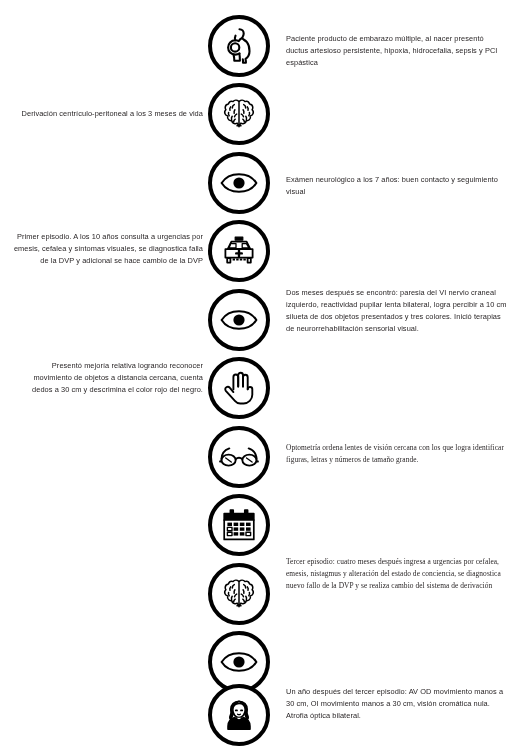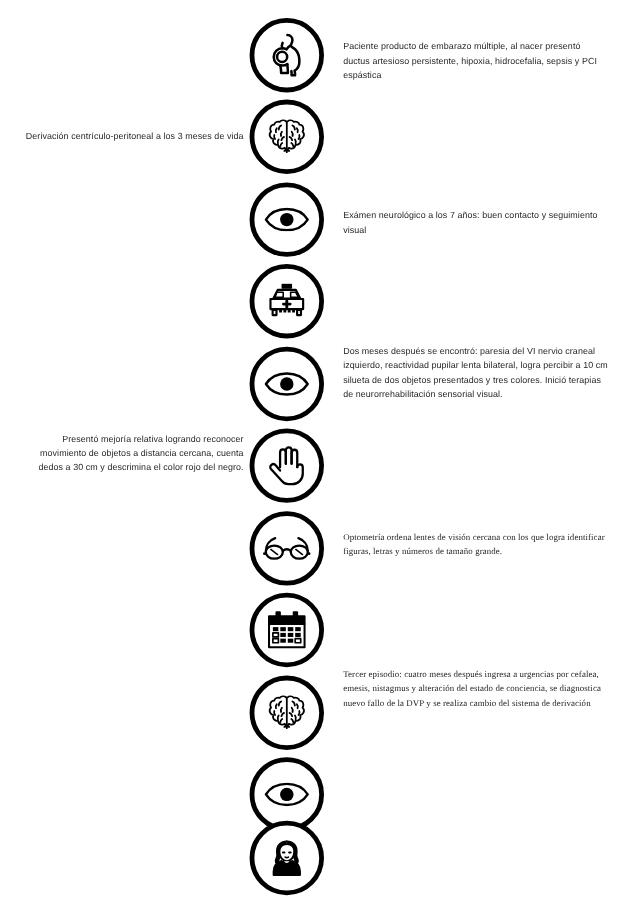--- a/index.html
+++ b/index.html
@@ -116,20 +116,21 @@
       <path d="M9.4 5.6h15.2l3.6 7.2H5.8Z"></path>
       <path d="M3.4 13.2h27.2v8.4H3.4Z"></path>
       <path d="M17 14.6v5.6M14.2 17.4h5.6" stroke-width="2.4"></path>
       <rect x="5.2" y="22.2" width="3.2" height="4.4"></rect>
       <rect x="25.6" y="22.2" width="3.2" height="4.4"></rect>
       <path d="M10.6 22.4h2.4v2h-2.4zM14.2 22.4h2.4v2h-2.4zM17.8 22.4h2.4v2h-2.4zM21.4 22.4h2.4v2h-2.4z" fill="#000" stroke="none"></path>
       <path d="M8.6 7.6h5.4v4.2H7.2ZM20.2 7.6h4.2l2.4 4.2h-6.6Z" stroke-width="1.3"></path>
     </svg>
       </div>
     </div>
+    <div class="caption left" style="top: 231px;">Primer episodio. A los 10 años consulta a urgencias por emesis, cefalea y síntomas visuales, se diagnostica falla de la DVP y adicional se hace cambio de la DVP</div>
     <div class="node" style="top: 289px;">
       <div class="circle"></div>
       <div class="glyph">
     <svg width="38" height="20" viewBox="0 0 38 20" fill="none" stroke="#000" stroke-width="2" stroke-linejoin="round">
       <path d="M1.6 10C5.2 4.3 11.7 1.2 19 1.2S32.8 4.3 36.4 10C32.8 15.7 26.3 18.8 19 18.8S5.2 15.7 1.6 10Z"></path>
       <circle cx="19" cy="10" r="5.6" fill="#000" stroke="none"></circle>
     </svg>
       </div>
     </div>
     <div class="caption right" style="top: 287px;">Dos meses después se encontró: paresia del VI nervio craneal izquierdo, reactividad pupilar lenta bilateral, logra percibir a 10 cm silueta de dos objetos presentados y tres colores. Inició terapias de neurorrehabilitación sensorial visual.</div>
@@ -216,13 +217,14 @@
       <path d="M16 2.2c-5 0-8.2 3.4-8.2 8 0 1.4 .2 2.6 .2 3.6 0 2-1.2 3-1.2 4.6 0 1.2 .9 2 2.1 2" fill="#000" stroke="#000"></path>
       <path d="M16 2.2c5 0 8.2 3.4 8.2 8 0 1.4-.2 2.6-.2 3.6 0 2 1.2 3 1.2 4.6 0 1.2-.9 2-2.1 2" fill="#000" stroke="#000"></path>
       <path d="M16 4.4c-3.8 0-6.2 2.6-6.2 6.4 0 4.2 2.8 7.8 6.2 7.8s6.2-3.6 6.2-7.8c0-3.8-2.4-6.4-6.2-6.4Z" fill="#fff" stroke="#000"></path>
       <path d="M12.8 11.4h1.2M18 11.4h1.2" stroke-width="1.8"></path>
       <path d="M14.6 15.2c.9 .6 1.9 .6 2.8 0" stroke-width="1.3"></path>
       <path d="M11.6 18.4c-4 1.2-6.6 4.6-6.6 8.8v3h22v-3c0-4.2-2.6-7.6-6.6-8.8" fill="#000" stroke="#000"></path>
       <path d="M13 18.8c.9 1.4 1.9 2.1 3 2.1s2.1-.7 3-2.1" fill="#fff" stroke="#000" stroke-width="1.4"></path>
     </svg>
       </div>
     </div>
+    <div class="caption right" style="top: 686px;">Un año después del tercer episodio: AV OD movimiento manos a 30 cm, OI movimiento manos a 30 cm, visión cromática nula. Atrofia óptica bilateral.</div>
   </div>
 
 </body></html>

